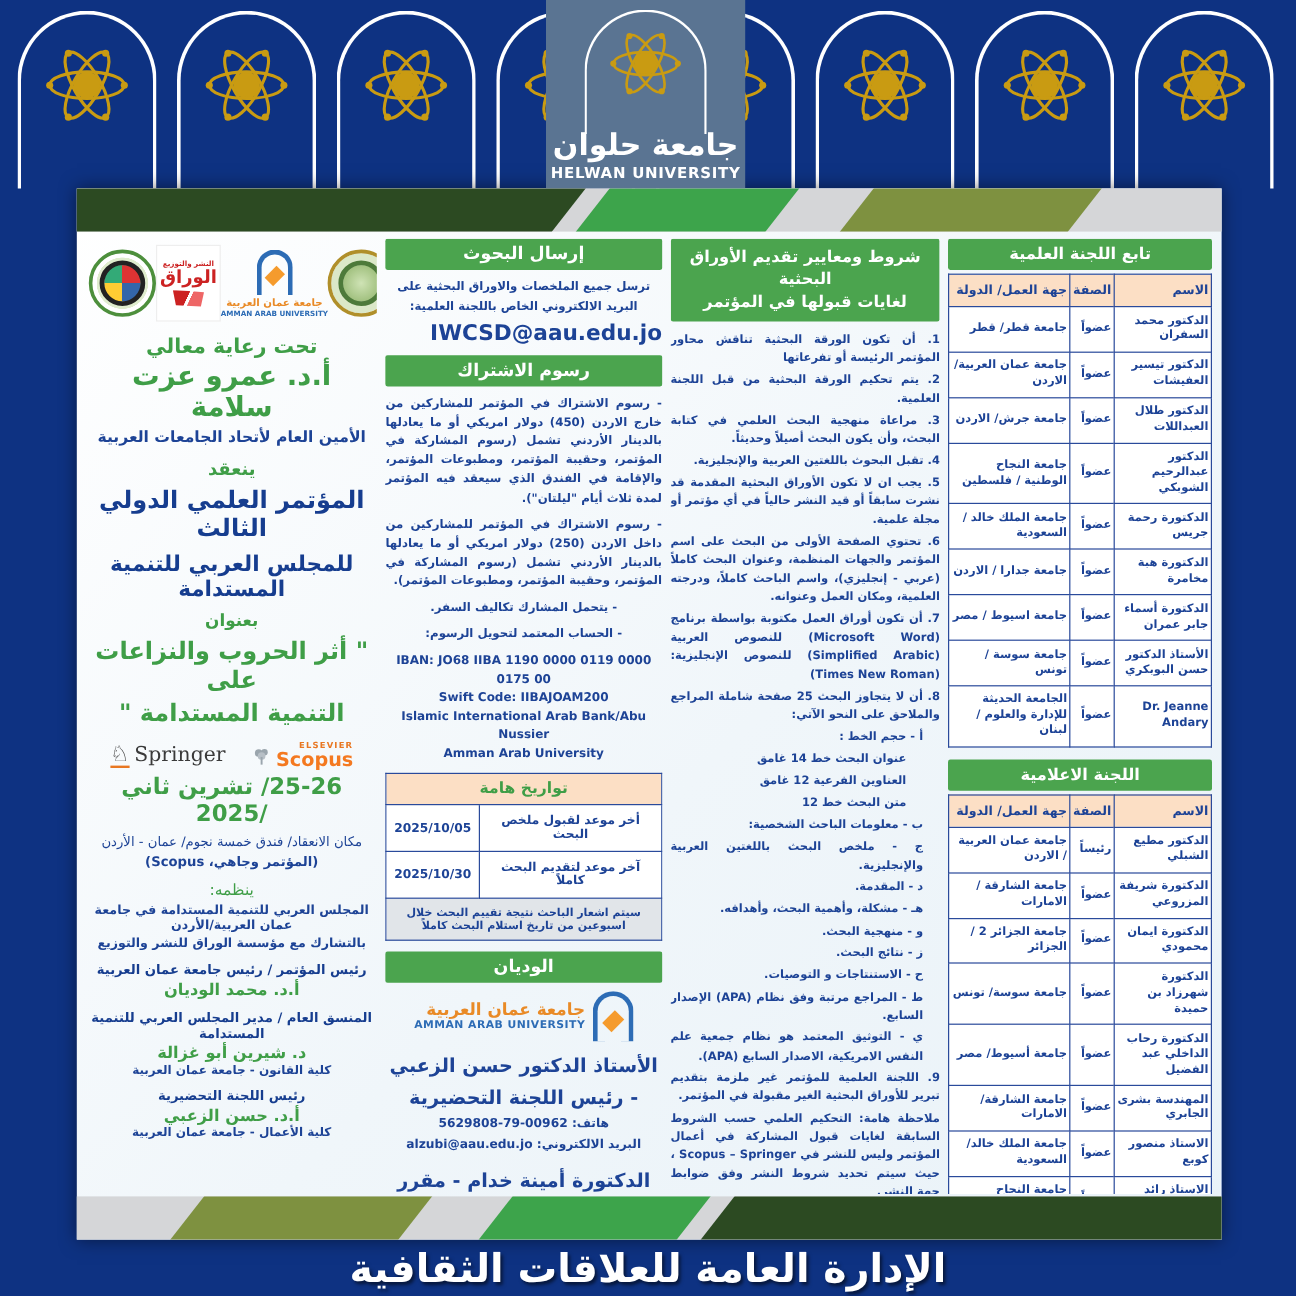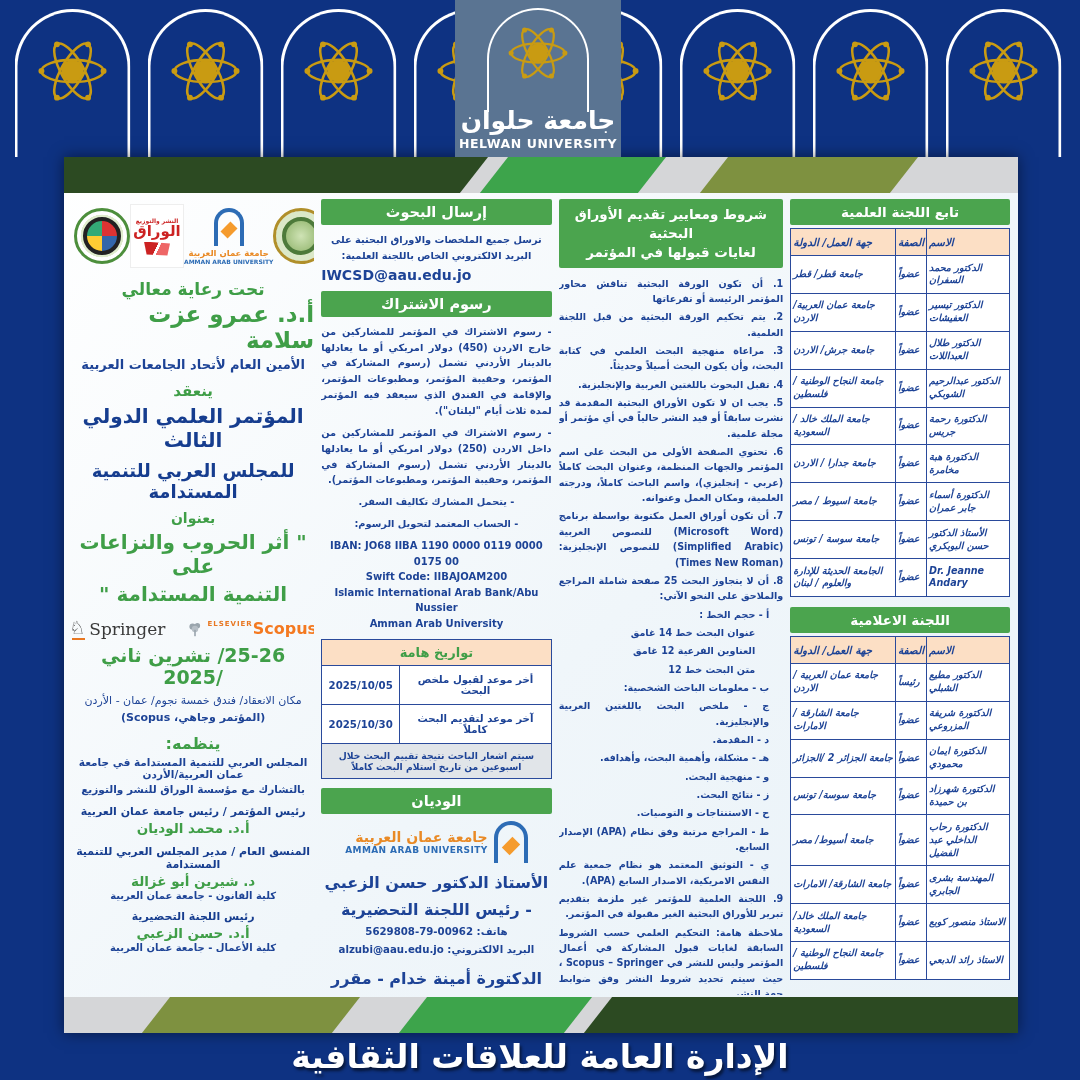--- a/index.html
+++ b/index.html
@@ -63,51 +63,51 @@
           background:linear-gradient(115deg,#c22 45%,#fff 46% 54%,#e66 55%);
           clip-path:polygon(0 0,100% 15%,90% 100%,10% 92%);}
   .aau-mini{display:flex;flex-direction:column;align-items:center;flex:none;}
   .aau-arch{width:30px;height:38px;border:4px solid #2d6cb5;border-bottom:none;
             border-radius:15px 15px 0 0;box-sizing:border-box;position:relative;}
   .aau-arch::after{content:"";position:absolute;left:50%;top:55%;width:10px;height:14px;
             transform:translate(-50%,-50%) rotate(45deg);background:#f59b2d;}
   .aau-mini .a-ar{color:#e98a26;font-size:8.5px;font-weight:bold;margin-top:2px;}
   .aau-mini .a-en{color:#2d6cb5;font-size:6px;font-weight:bold;}
   .line-patronage{font-size:17px;font-weight:bold;margin-top:2px;}
-  .line-patron{font-size:23px;font-weight:bold;margin-top:2px;text-align:right;}
+  .line-patron{font-size:23px;font-weight:bold;margin-top:2px;}
   .line-patron-title{font-size:13px;font-weight:bold;margin-top:4px;}
   .line-convenes{font-size:15px;font-weight:bold;margin-top:10px;}
   .line-conf1{font-size:20px;font-weight:bold;margin-top:4px;color:#163d8f;}
   .line-conf2{font-size:18px;font-weight:bold;margin-top:8px;color:#163d8f;}
   .line-entitled{font-size:14px;font-weight:bold;margin-top:8px;}
   .line-theme{font-size:20px;font-weight:bold;margin-top:4px;}
   .pub-logos{display:flex;justify-content:center;align-items:center;gap:22px;margin:12px 0 4px 0;direction:ltr;}
   .springer{display:flex;align-items:center;gap:4px;font-family:"DejaVu Serif","Liberation Serif",serif;
             color:#3a3a3a;font-size:17px;}
   .springer .knight{font-size:18px;border-bottom:2.5px solid #e87722;line-height:1.1;}
   .scopus{display:flex;align-items:center;gap:4px;}
   .scopus .tree{width:16px;height:16px;}
-  .scopus .stx{display:flex;align-items:flex-start;line-height:1;}
+  .scopus .stx{display:flex;flex-direction:column;align-items:flex-end;line-height:1;}
   .scopus .elsevier{color:#e87722;font-size:7px;font-weight:bold;letter-spacing:1px;}
   .scopus .sco{color:#f47920;font-size:16px;font-weight:bold;}
   .line-date{font-size:19px;font-weight:bold;margin-top:4px;}
   .line-venue{font-size:11px;font-weight:normal;margin-top:6px;}
   .line-mode{font-size:11px;font-weight:bold;margin-top:4px;}
-  .line-orgby{font-size:16px;font-weight:bold;margin-top:10px;}
+  .line-orgby{font-size:13px;font-weight:normal;margin-top:10px;}
   .line-org{font-size:10.5px;font-weight:bold;margin-top:3px;}
   .roles{margin-top:10px;}
   .role{margin-bottom:9px;}
   .role-title{font-size:11px;font-weight:bold;color:#163d8f;}
   .role-name{font-size:13.5px;font-weight:bold;color:#3f9e47;margin-top:2px;}
   .role-dept{font-size:10px;font-weight:bold;color:#1d4396;margin-top:1px;}
   .role-dept:empty{display:none;}
   
   .small-text{font-size:9.8px;line-height:1.62;color:#1d4396;text-align:justify;text-align-last:right;font-weight:bold;}
   .send-text{text-align:center;text-align-last:center;margin:0 2px;}
-  .email{color:#1d4396;font-weight:bold;font-size:14px;text-align:left;margin:3px 0 8px 0;direction:ltr;}
+  .email{color:#1d4396;font-weight:bold;font-size:18px;text-align:right;margin:3px 0 8px 0;direction:ltr;}
   .fee-item{margin-bottom:6px;}
   .fee-item.center{text-align:center;text-align-last:center;}
   .bank{direction:ltr;text-align:center;color:#1d4396;font-weight:bold;font-size:10px;line-height:1.55;margin:4px 0 8px 0;}
   table.dtable{width:100%;border-collapse:collapse;direction:rtl;margin-bottom:9px;}
   table.dtable td,table.dtable th{border:1.5px solid #2a4a9b;}
   .dtable .dt-title{background:#fcdfc5;color:#3f9e47;font-weight:bold;font-size:13px;text-align:center;padding:5px 2px;}
   .dtable td{color:#1d4396;font-weight:bold;font-size:10.2px;text-align:center;padding:8px 4px;background:#fff;}
   .dtable td.dval{direction:ltr;width:34%;}
   .dtable .dnote td{background:#e1e5e9;font-size:9.2px;padding:6px 3px;}
   .contact-logo{display:flex;justify-content:center;align-items:center;gap:6px;direction:ltr;margin-bottom:6px;}
@@ -128,21 +128,21 @@
              text-align-last:right;margin-bottom:3px;}
   .cond-line.sub{padding-right:14px;text-align-last:right;}
   .cond-line.sub2{padding-right:28px;}
   .note{font-size:9.6px;line-height:1.6;color:#1d4396;font-weight:bold;text-align:justify;text-align-last:right;margin-top:2px;}
   .note .nlabel{font-weight:bold;}
   
   .ctable-block{margin-bottom:10px;}
   .ctable-title{background:#4ba44e;color:#fff;font-weight:bold;font-size:13.5px;text-align:center;
                 padding:5px 2px;border-radius:2px;margin-bottom:3px;}
   table.ctable{width:100%;border-collapse:collapse;direction:rtl;}
-  .ctable th,.ctable td{border:1.5px solid #2a4a9b;text-align:left;font-style:italic;}
+  .ctable th,.ctable td{border:1.5px solid #2a4a9b;text-align:right;}
   .ctable th{background:#fcdfc5;color:#1d4396;font-size:10.5px;font-weight:bold;padding:7px 2px;}
   .ctable td{background:#fff;color:#1d4396;font-size:9.6px;font-weight:bold;padding:5.5px 2px;line-height:1.35;}
   .ctable td:nth-child(1){width:38%;}
   .ctable td:nth-child(2){width:14%;}
   .ctable td:nth-child(3){width:48%;}
   
   .footer{position:absolute;left:0;top:1033px;width:1080px;height:47px;display:flex;
           align-items:center;justify-content:center;}
   .footer-text{color:#fff;font-weight:bold;font-size:33px;text-shadow:2px 3px 3px rgba(0,0,0,.55);}
 </style>

